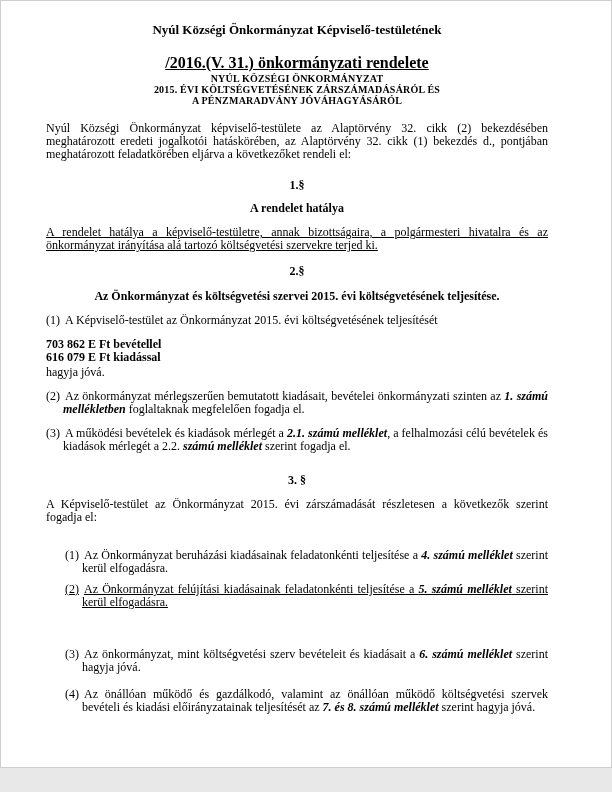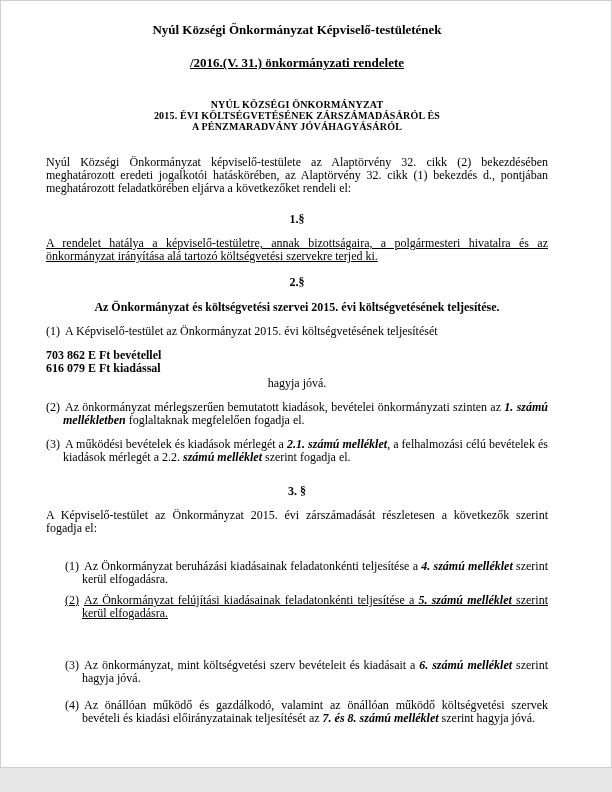--- a/index.html
+++ b/index.html
@@ -18,37 +18,37 @@
     color: #000000;
     overflow: hidden;
   }
   .title-line1 {
     font-size: 13px;
     font-weight: bold;
     text-align: center;
     line-height: 16px;
   }
   .title-line2 {
-    font-size: 13px;
+    font-size: 16px;
     font-weight: bold;
     text-align: center;
     text-decoration: underline;
     line-height: 16px;
     margin-top: 17px;
   }
   .subtitle {
-    margin-top: 28px;
+    margin-top: 2px;
     font-size: 10px;
     font-weight: bold;
     text-align: center;
     line-height: 11px;
     letter-spacing: 0.2px;
   }
   .intro {
-    margin-top: 24px;
+    margin-top: 16px;
     text-align: justify;
   }
   .sec-num {
     margin-top: 18px;
     text-align: center;
     font-weight: bold;
   }
   .sec-head {
     margin-top: 10px;
     text-align: center;
@@ -61,21 +61,21 @@
     margin-top: 11px;
     text-align: justify;
     padding-left: 17px;
     text-indent: -17px;
   }
   .item .num { margin-right: 5px; }
   .totals {
     margin-top: 11px;
     font-weight: bold;
   }
-  .approval { margin-top: 2px; text-align: center; }
+  .approval { margin-top: 2px; text-align: left; }
   .s3-num { margin-top: 21px; }
   .s3-intro { margin-top: 11px; text-align: justify; }
   .s3-list { margin-left: 19px; }
   .s3-list .item-a { margin-top: 25px; }
   .s3-list .item-b { margin-top: 8px; text-decoration: underline; }
   .s3-list .item-c { margin-top: 39px; }
   .s3-list .item-d { margin-top: 14px; }
   .ref {
     font-style: italic;
     font-weight: bold;
@@ -91,37 +91,38 @@
 
   <div class="subtitle">
     <div>NYÚL KÖZSÉGI ÖNKORMÁNYZAT</div>
     <div>2015. ÉVI KÖLTSÉGVETÉSÉNEK ZÁRSZÁMADÁSÁRÓL ÉS</div>
     <div>A PÉNZMARADVÁNY JÓVÁHAGYÁSÁRÓL</div>
   </div>
 
   <div class="intro">Nyúl Községi Önkormányzat képviselő-testülete az Alaptörvény 32. cikk (2) bekezdésében meghatározott eredeti jogalkotói hatáskörében, az Alaptörvény 32. cikk (1) bekezdés d., pontjában meghatározott feladatkörében eljárva a következőket rendeli el:</div>
 
   <div class="sec-num">1.§</div>
+  <div class="sec-head">A rendelet hatálya</div>
   <div class="s1-body">A rendelet hatálya a képviselő-testületre, annak bizottságaira, a polgármesteri hivatalra és az önkormányzat irányítása alá tartozó költségvetési szervekre terjed ki.</div>
 
   <div class="sec-num s2-num">2.§</div>
   <div class="sec-head s2-head">Az Önkormányzat és költségvetési szervei 2015. évi költségvetésének teljesítése.</div>
 
   <div class="item">
     <span class="num">(1)</span><span>A Képviselő-testület az Önkormányzat 2015. évi költségvetésének teljesítését</span>
   </div>
 
   <div class="totals">
     <div>703 862 E Ft bevétellel</div>
     <div>616 079 E Ft kiadással</div>
   </div>
   <div class="approval">hagyja jóvá.</div>
 
   <div class="item">
-    <span class="num">(2)</span><span>Az önkormányzat mérlegszerűen bemutatott kiadások, bevételei önkormányzati szinten az </span><span class="ref">1. számú mellékletben</span><span> foglaltaknak megfelelően fogadja el.</span>
+    <span class="num">(2)</span><span>Az önkormányzat mérlegszerűen bemutatott kiadásait, bevételei önkormányzati szinten az </span><span class="ref">1. számú mellékletben</span><span> foglaltaknak megfelelően fogadja el.</span>
   </div>
 
   <div class="item">
     <span class="num">(3)</span><span>A működési bevételek és kiadások mérlegét a </span><span class="ref">2.1. számú melléklet</span><span>, a felhalmozási célú bevételek és kiadások mérlegét a 2.2. </span><span class="ref">számú melléklet</span><span> szerint fogadja el.</span>
   </div>
 
   <div class="sec-num s3-num">3. §</div>
   <div class="s3-intro">A Képviselő-testület az Önkormányzat 2015. évi zárszámadását részletesen a következők szerint fogadja el:</div>
 
   <div class="s3-list">

